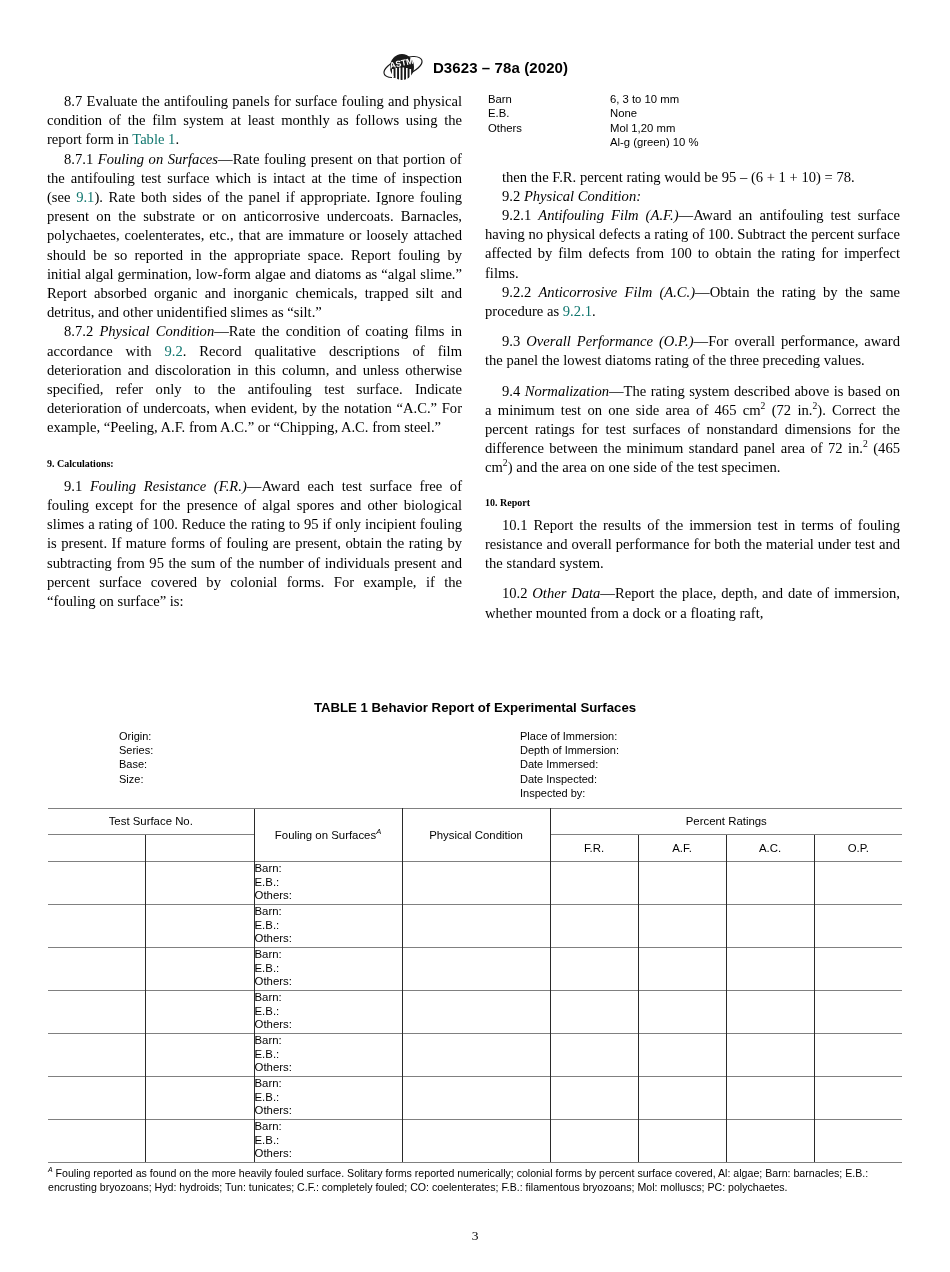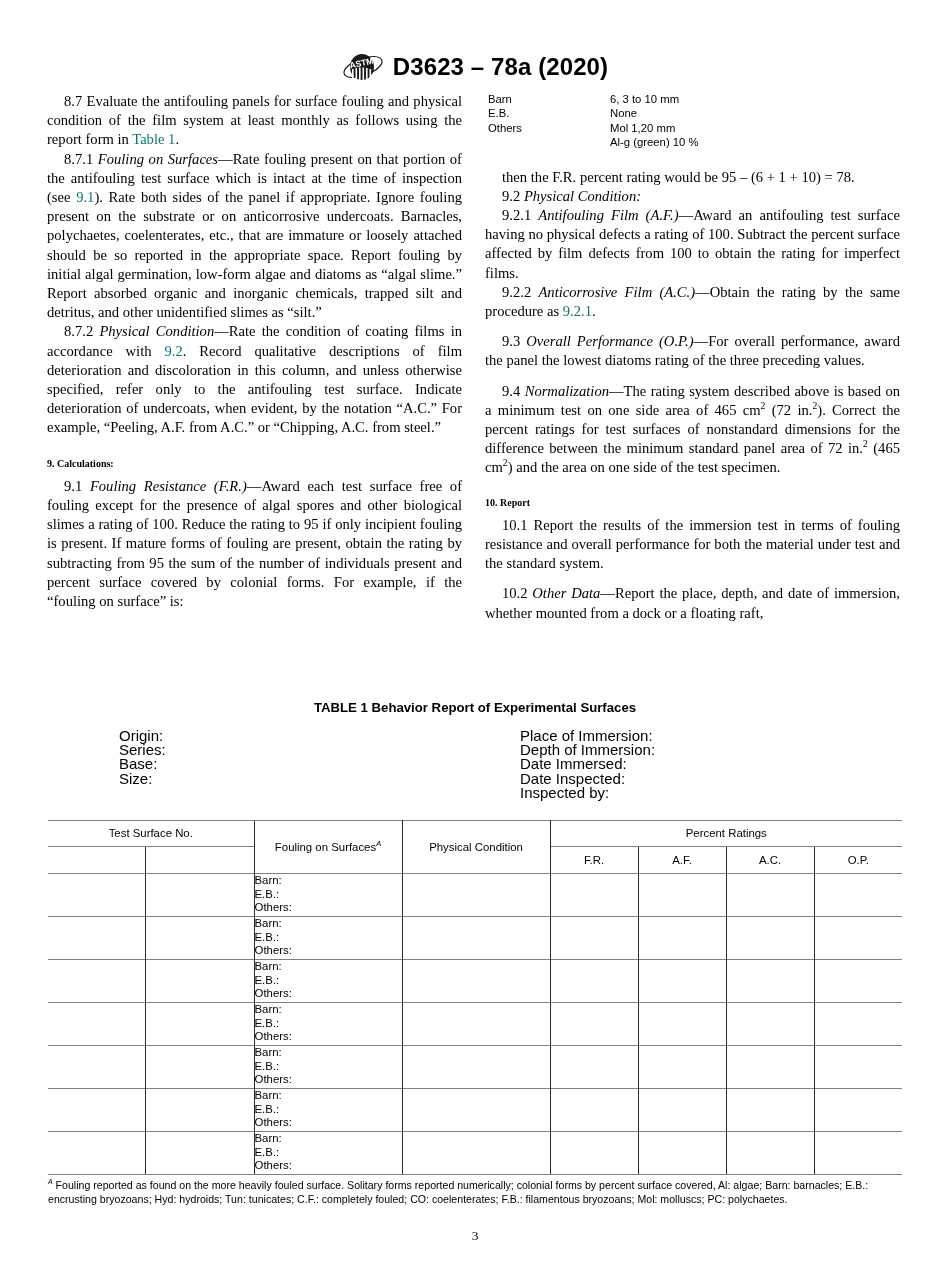--- a/index.html
+++ b/index.html
@@ -31,21 +31,21 @@
   }
   .astm-logo {
     width: 42px;
     height: 30px;
     display: inline-block;
     flex: 0 0 auto;
   }
   .header-title {
     font-family: "Liberation Sans", "DejaVu Sans", sans-serif;
     font-weight: bold;
-    font-size: 24px;
+    font-size: 15px;
     letter-spacing: 0.1px;
     white-space: nowrap;
   }
 
   
   .col {
     position: absolute;
     top: 92px;
     width: 415px;
     font-size: 14.6px;
@@ -98,24 +98,24 @@
     font-family: "Liberation Sans", "DejaVu Sans", sans-serif;
   }
   .table-title {
     text-align: center;
     font-weight: bold;
     font-size: 13.2px;
     margin-bottom: 14px;
   }
   .meta {
     position: relative;
-    font-size: 15px;
+    font-size: 11px;
     line-height: 14.2px;
     height: 74px;
-    margin-bottom: 17px;
+    margin-bottom: 5px;
   }
   .meta .mleft  { position: absolute; left: 71px;  top: 0; }
   .meta .mright { position: absolute; left: 472px; top: 0; }
 
   table.t1 {
     width: 854px;
     border-collapse: collapse;
     font-size: 11.4px;
     table-layout: fixed;
   }

